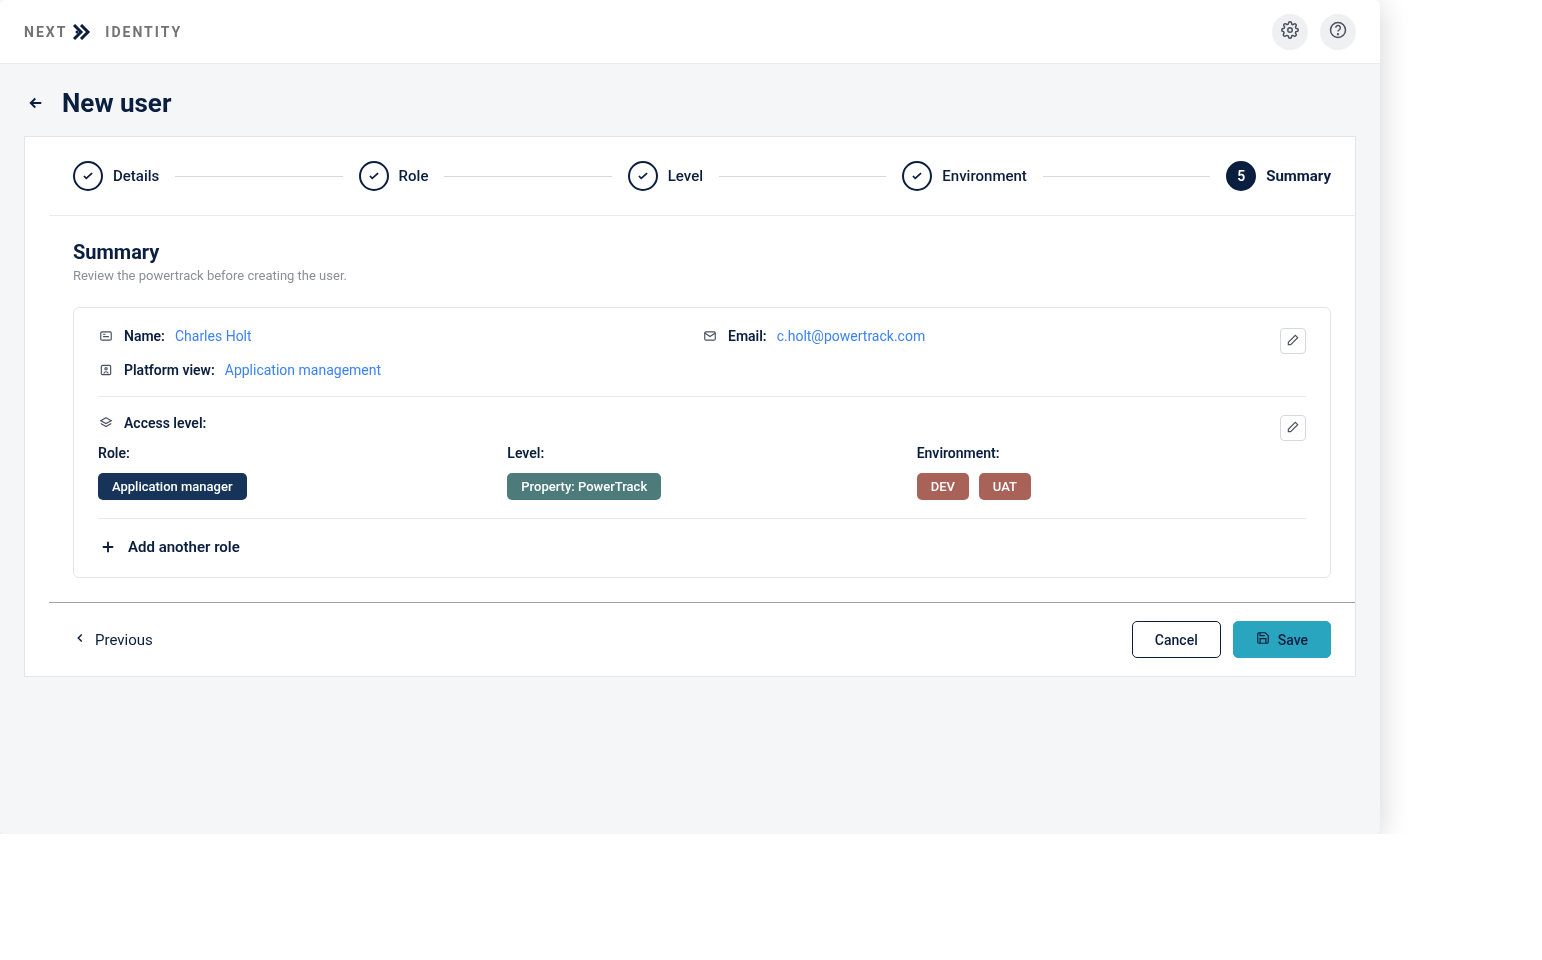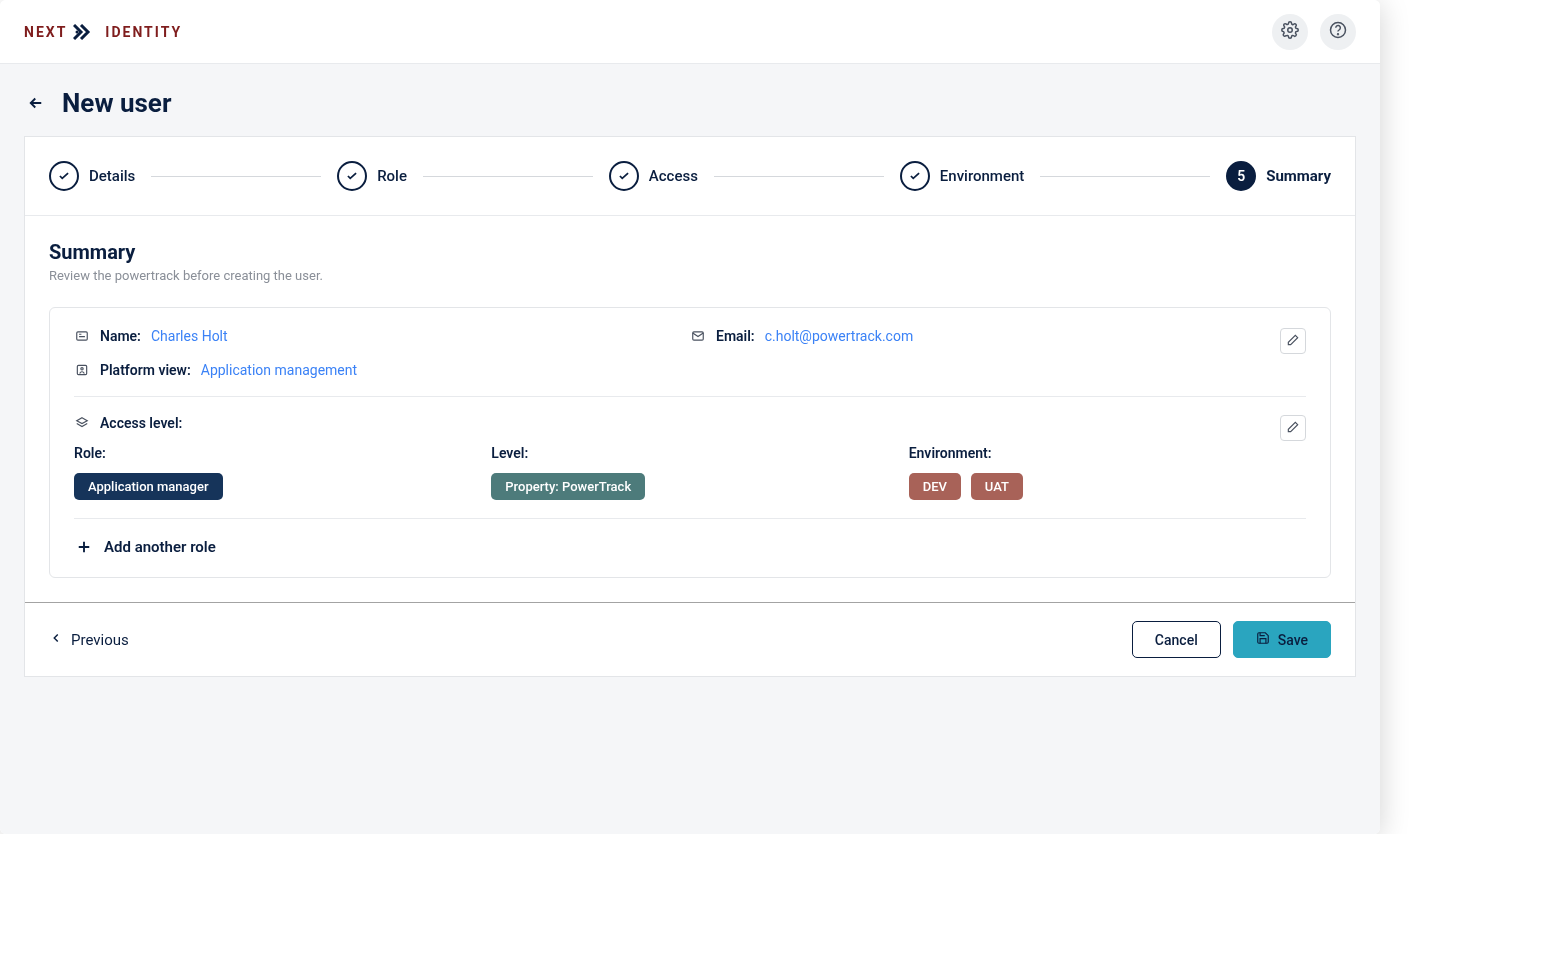--- a/index.html
+++ b/index.html
@@ -18,21 +18,21 @@
 }
 .topbar {
   height: 64px;
   display: flex;
   align-items: center;
   justify-content: space-between;
   padding: 0 24px;
   border-bottom: 1px solid #e8eaed;
   background:#fff;
 }
-.logo { display: flex; align-items: center; gap: 6px; font-weight: 700; letter-spacing: 2px; font-size: 14px; color:#7f1d1d;}
+.logo { display: flex; align-items: center; gap: 6px; font-weight: 700; letter-spacing: 2px; font-size: 14px; color:#737373;}
 .logo .chev { display:flex; align-items:center;}
 .top-actions { display:flex; gap:12px;}
 .icon-btn {
   width:36px; height:36px; border-radius:50%;
   background:#eef0f2; display:flex; align-items:center; justify-content:center;
   cursor:pointer;
 }
 
 .body-area {
   background:#f5f6f8;
@@ -40,20 +40,21 @@
   min-height: 770px;
 }
 .page-title-row { display:flex; align-items:center; gap:14px; margin-bottom: 18px;}
 .page-title { font-size: 26px; font-weight:700; color:#0a1e3f;}
 .back-arrow { cursor:pointer; display:flex; align-items:center; justify-content:center; width:24px; height:24px;}
 
 .card {
   background:#fff;
   border:1px solid #e3e5e8;
   border-radius:0;
+  padding-left:24px;
 }
 .stepper {
   display:flex; align-items:center; padding: 24px 24px; gap: 0;
   border-bottom:1px solid #e8eaed;
 }
 .step { display:flex; align-items:center; gap:10px; }
 .step-circle {
   width:30px; height:30px; border:2px solid #0a1e3f; border-radius:50%;
   display:flex; align-items:center; justify-content:center;
   color:#0a1e3f; background:#fff;
@@ -182,21 +183,21 @@
           </div>
           <div class="step-label">Role</div>
         </div>
         <div class="step-line"></div>
         <div class="step">
           <div class="step-circle">
             <svg width="14" height="14" viewBox="0 0 24 24" fill="none" stroke="#0a1e3f" stroke-width="3">
                 <path d="M5 12l4 4L19 7"></path>
               </svg>
           </div>
-          <div class="step-label">Access</div>
+          <div class="step-label">Level</div>
         </div>
         <div class="step-line"></div>
         <div class="step">
           <div class="step-circle">
             <svg width="14" height="14" viewBox="0 0 24 24" fill="none" stroke="#0a1e3f" stroke-width="3">
                 <path d="M5 12l4 4L19 7"></path>
               </svg>
           </div>
           <div class="step-label">Environment</div>
         </div>

